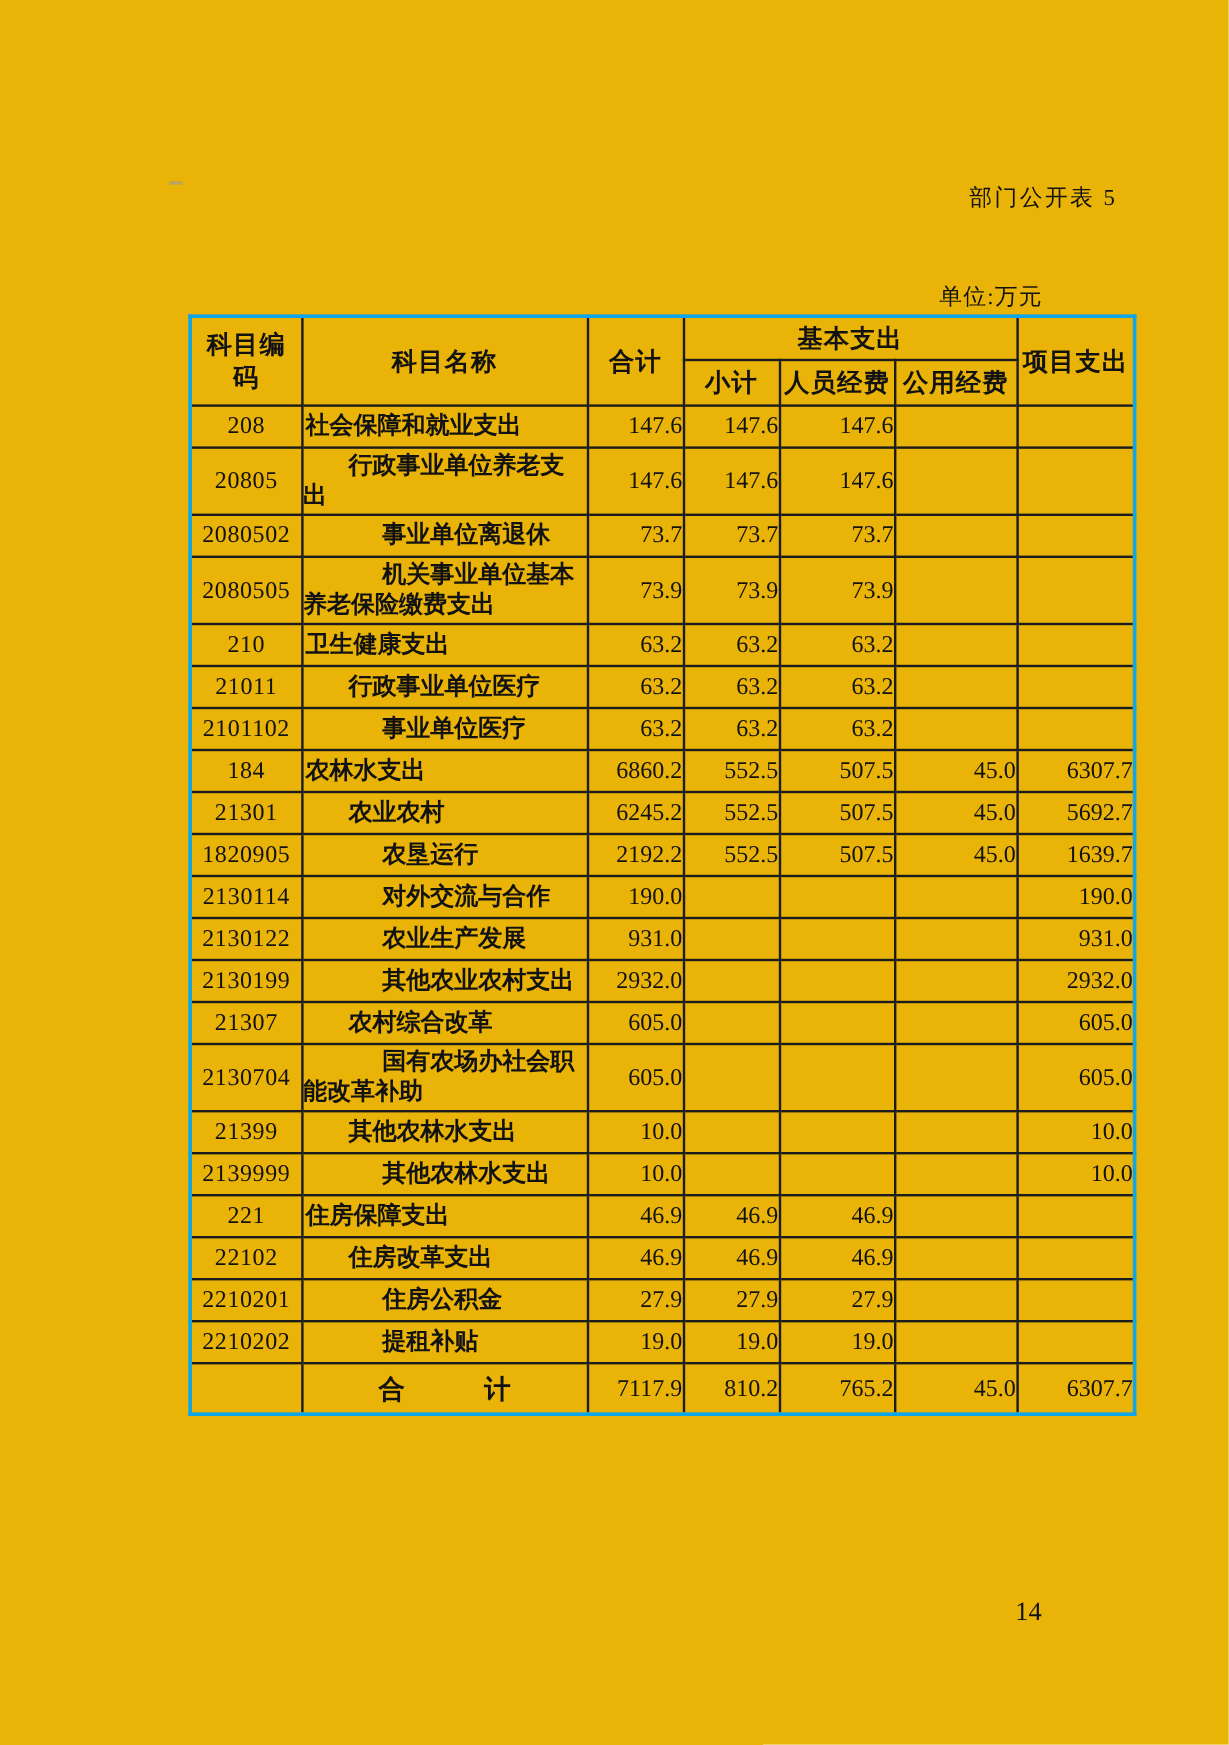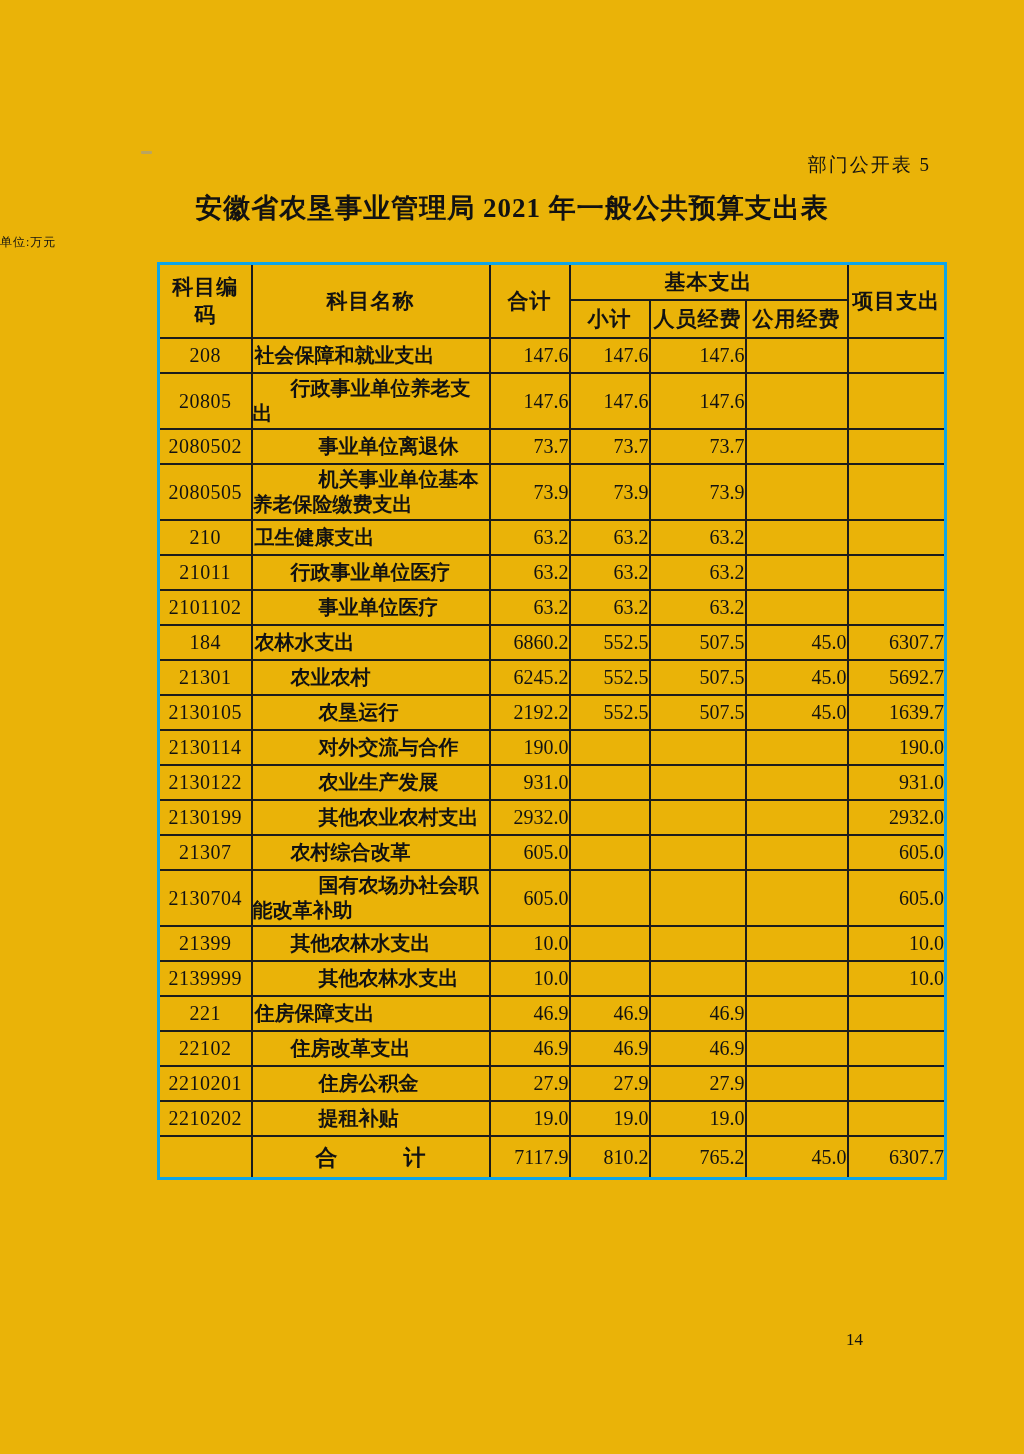--- a/index.html
+++ b/index.html
@@ -45,21 +45,22 @@
     font-size: 27px;
     font-weight: bold;
     letter-spacing: 1px;
     font-family: "Liberation Serif", "DejaVu Serif", serif;
   }
   .unit-note {
     position: absolute;
     top: 234px;
     left: 0;
     width: 869px;
-    font-size: 12px;
+    text-align: right;
+    font-size: 19px;
     letter-spacing: 1px;
   }
   table.budget {
     position: absolute;
     left: 157px;
     top: 262px;
     width: 787px;
     border-collapse: collapse;
     table-layout: fixed;
     border: 3px solid #0ea5e9;
@@ -108,33 +109,32 @@
     text-align: center;
     text-indent: 0;
     padding: 0;
     font-weight: bold;
     font-size: 22px;
   }
   .page-number {
     position: absolute;
     top: 1330px;
     left: 846px;
-    font-size: 17px;
+    font-size: 22px;
   }
 </style>
 </head>
 <body>
 
 <div class="page">
 
   <div class="scan-speck"></div>
 
   <div class="doc-label">部门公开表 5</div>
 
-  <h1 class="title">安徽省农垦事业管理局 2021 年一般公共预算支出表</h1>
 
   <div class="unit-note">单位:万元</div>
 
   <table class="budget">
     <colgroup>
       <col style="width:93px">
       <col style="width:238px">
       <col style="width:80px">
       <col style="width:80px">
       <col style="width:96px">
@@ -231,21 +231,21 @@
         <tr>
     <td class="code">21301</td>
     <td class="name indent-1">农业农村</td>
     <td class="num">6245.2</td>
     <td class="num">552.5</td>
     <td class="num">507.5</td>
     <td class="num">45.0</td>
     <td class="num">5692.7</td>
   </tr>
         <tr>
-    <td class="code">2130105</td>
+    <td class="code">1820905</td>
     <td class="name indent-2">农垦运行</td>
     <td class="num">2192.2</td>
     <td class="num">552.5</td>
     <td class="num">507.5</td>
     <td class="num">45.0</td>
     <td class="num">1639.7</td>
   </tr>
         <tr>
     <td class="code">2130114</td>
     <td class="name indent-2">对外交流与合作</td>

